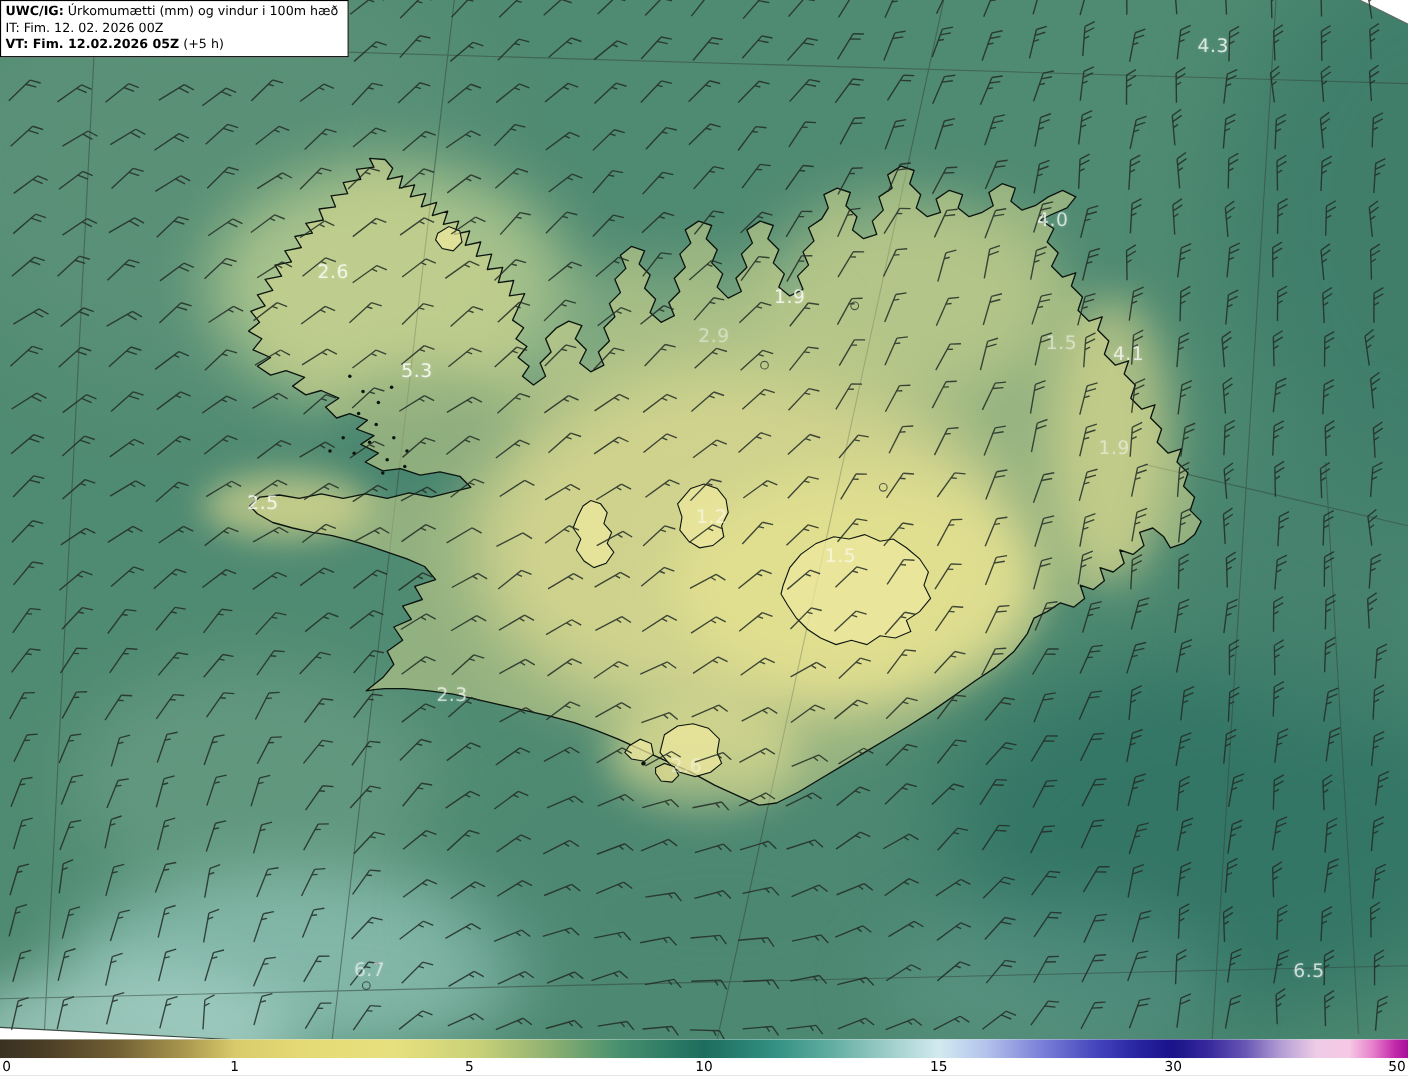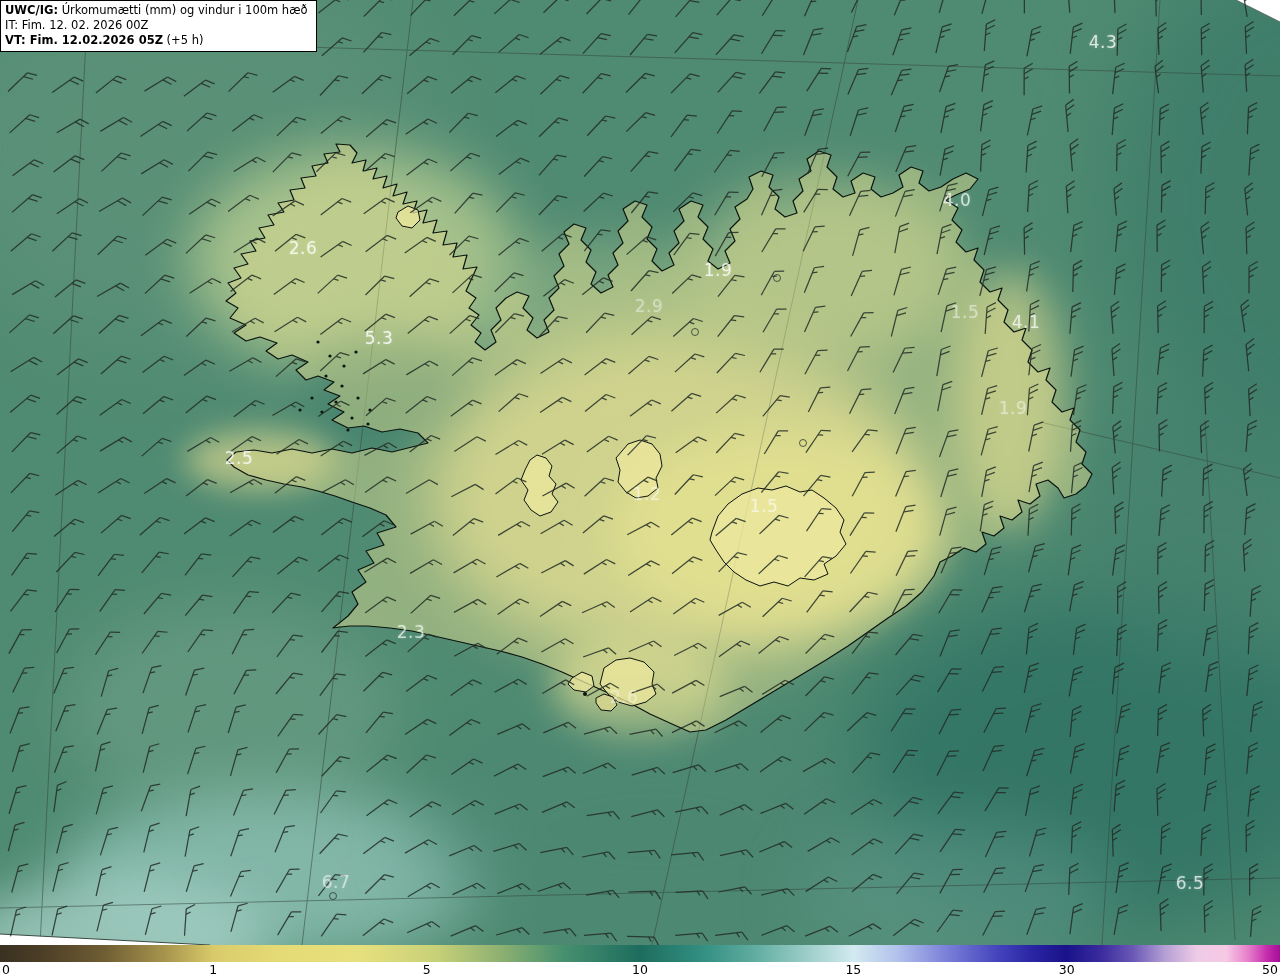--- a/index.html
+++ b/index.html
@@ -3679,21 +3679,21 @@
         <div class="extremum" style="left: 1103px; top: 42px; opacity: 0.8;">4.3</div>
         <div class="extremum" style="left: 303px; top: 248px; opacity: 0.8;">2.6</div>
         <div class="extremum" style="left: 957px; top: 200px; opacity: 0.75; text-align: right;">4.0</div>
         <div class="extremum" style="left: 718px; top: 270px; opacity: 0.8;">1.9</div>
         <div class="extremum" style="left: 649px; top: 306px; opacity: 0.45;">2.9</div>
         <div class="extremum" style="left: 379px; top: 338px; opacity: 0.85;">5.3</div>
         <div class="extremum" style="left: 1026px; top: 310px; opacity: 0.75; margin-top: 12px;">4.1</div>
         <div class="extremum" style="left: 965px; top: 312px; opacity: 0.5;">1.5</div>
         <div class="extremum" style="left: 1013px; top: 408px; opacity: 0.5;">1.9</div>
         <div class="extremum" style="left: 239px; top: 458px; opacity: 0.8;">2.5</div>
-        <div class="extremum" style="left: 647px; top: 470px; opacity: 0.55; margin-top: 24px;">1.2</div>
+        <div class="extremum" style="left: 647px; top: 470px; opacity: 0.55;">1.2</div>
         <div class="extremum" style="left: 764px; top: 506px; opacity: 0.6;">1.5</div>
         <div class="extremum" style="left: 411px; top: 632px; opacity: 0.7;">2.3</div>
         <div class="extremum" style="left: 624px; top: 697px; opacity: 0.4;">2.6</div>
         <div class="extremum" style="left: 336px; top: 882px; opacity: 0.6;">6.7</div>
         <div class="extremum" style="left: 1190px; top: 883px; opacity: 0.75;">6.5</div>
         <div class="extremum-marker" style="left: 777px; top: 278px;"></div>
         <div class="extremum-marker" style="left: 803px; top: 443px;"></div>
         <div class="extremum-marker" style="left: 333px; top: 896px;"></div>
         <div class="extremum-marker" style="left: 695px; top: 332px;"></div>
       </div>

